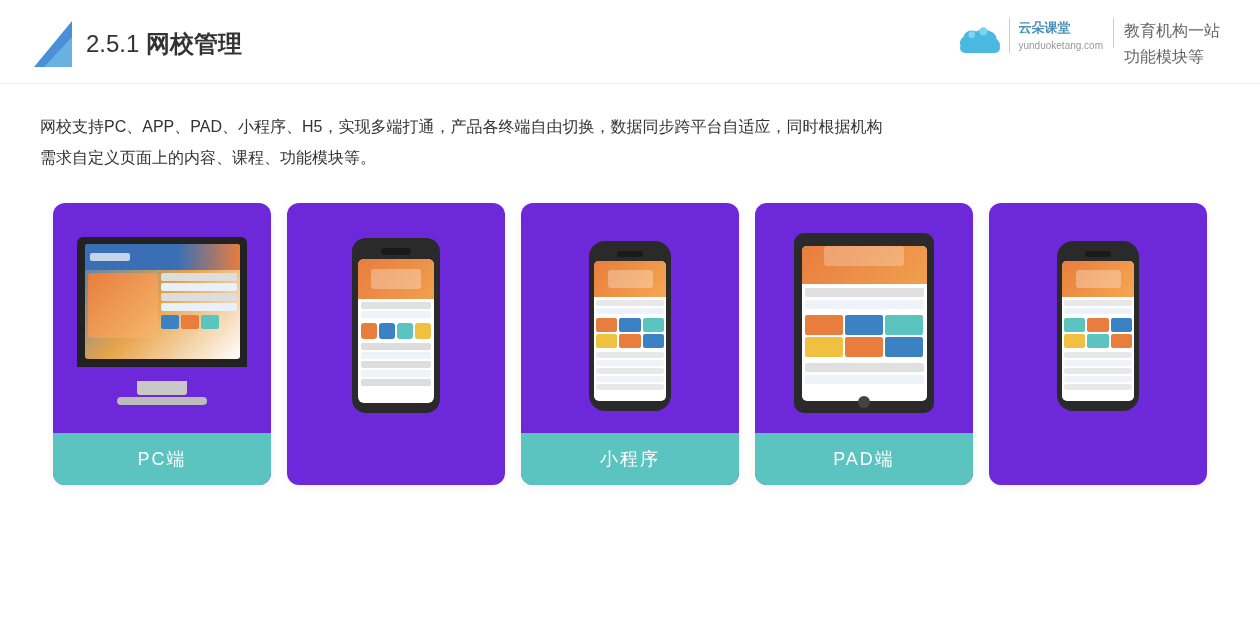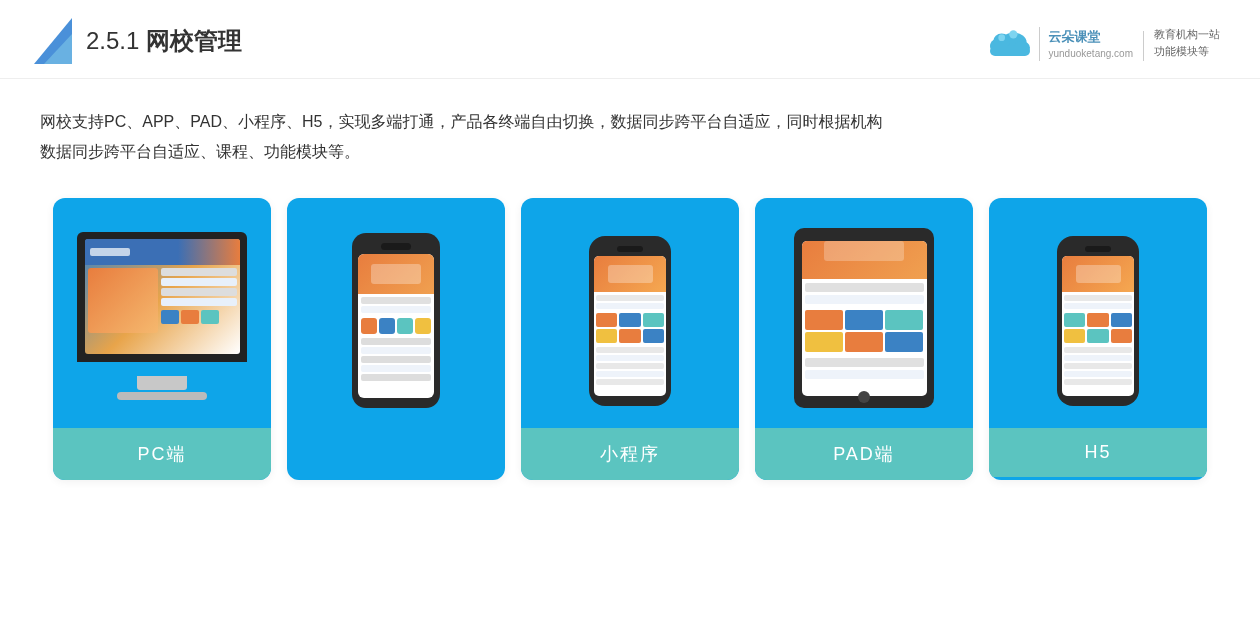--- a/index.html
+++ b/index.html
@@ -38,21 +38,21 @@
       color: #333;
       font-weight: 400;
     }
 
     .header-title .bold {
       font-weight: 700;
     }
 
     .logo-brand {
       display: flex;
-      align-items: flex-end;
+      align-items: flex-start;
       gap: 4px;
     }
 
     .logo-cloud {
       width: 50px;
       height: 40px;
     }
 
     .logo-text-block {
       display: flex;
@@ -74,21 +74,21 @@
 
     
     .cards-section {
       padding: 20px 30px 30px 30px;
       display: flex;
       gap: 16px;
       justify-content: center;
     }
 
     .device-card {
-      background: #0ea5e9;
+      background: #6d28d9;
       border-radius: 12px;
       flex: 1;
       max-width: 218px;
       display: flex;
       flex-direction: column;
       align-items: center;
       overflow: hidden;
       box-shadow: 0 2px 8px rgba(0,0,0,0.06);
     }
 
@@ -412,30 +412,30 @@
         <rect x="6" y="28" width="48" height="12" rx="6" fill="#4ab8e0"></rect>
 
         <circle cx="20" cy="18" r="4" fill="#7dd4f0"></circle>
         <circle cx="34" cy="14" r="5" fill="#7dd4f0"></circle>
       </svg>
       <div class="logo-text-block">
         <span style="font-size:13px;color:#4a90b8;font-weight:600;">云朵课堂</span>
         <span style="font-size:10px;color:#999;">yunduoketang.com</span>
       </div>
       <div style="border-left:1px solid #ccc; height:30px; margin: 0 6px;"></div>
-      <div style="font-size:11px;color:#666;line-height:1.6;">
+      <div style="font-size:16px;color:#666;line-height:1.6;">
         <div>教育机构一站</div>
         <div>功能模块等</div>
       </div>
     </div>
   </div>
 
   <div class="description">
     <div>网校支持PC、APP、PAD、小程序、H5，实现多端打通，产品各终端自由切换，数据同步跨平台自适应，同时根据机构</div>
-    <div>数据同步跨平台自适应、课程、功能模块等。</div>
+    <div>需求自定义页面上的内容、课程、功能模块等。</div>
   </div>
 
   <div class="cards-section">
 
     <div class="device-card">
       <div class="device-card-image">
         <div class="pc-wrapper">
           <div class="pc-monitor">
             <div class="pc-screen">
               <div class="pc-screen-banner">
@@ -582,17 +582,16 @@
                 <div class="mini-row" style="margin-top:2px;"></div>
                 <div class="mini-row" style="background:#eef3fa;"></div>
                 <div class="mini-row"></div>
                 <div class="mini-row" style="background:#eef3fa;"></div>
                 <div class="mini-row"></div>
               </div>
             </div>
           </div>
         </div>
       </div>
-      <div class="device-card-label">H5</div>
     </div>
 
   </div>
 </div>
 
 </body></html>

